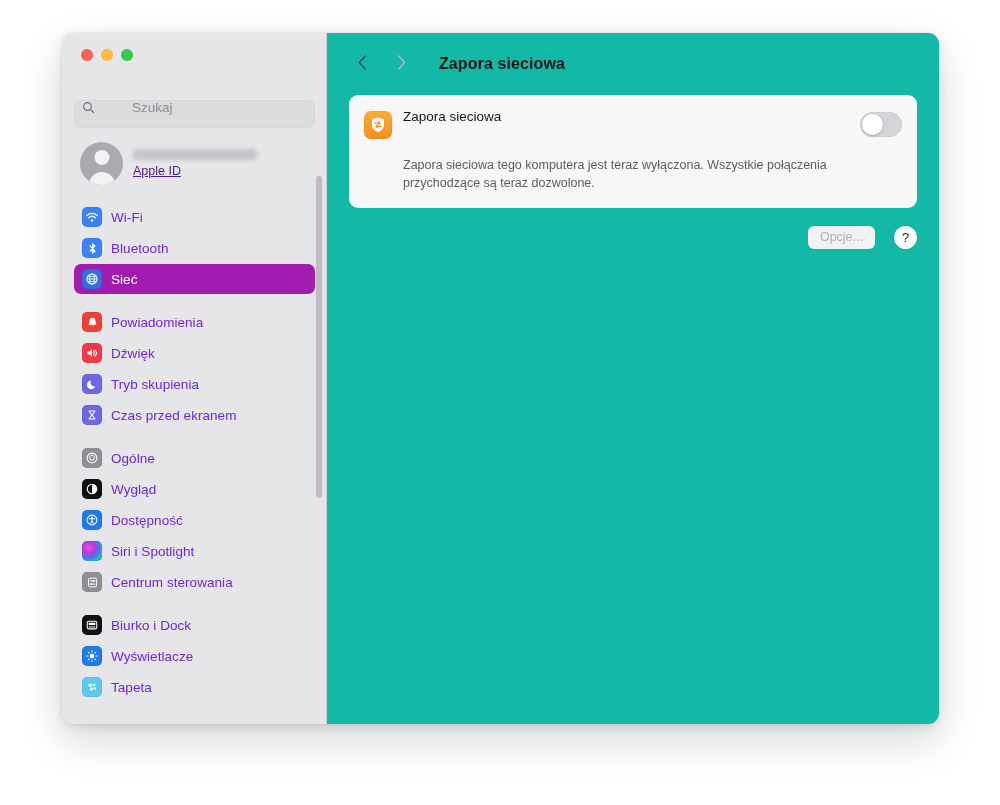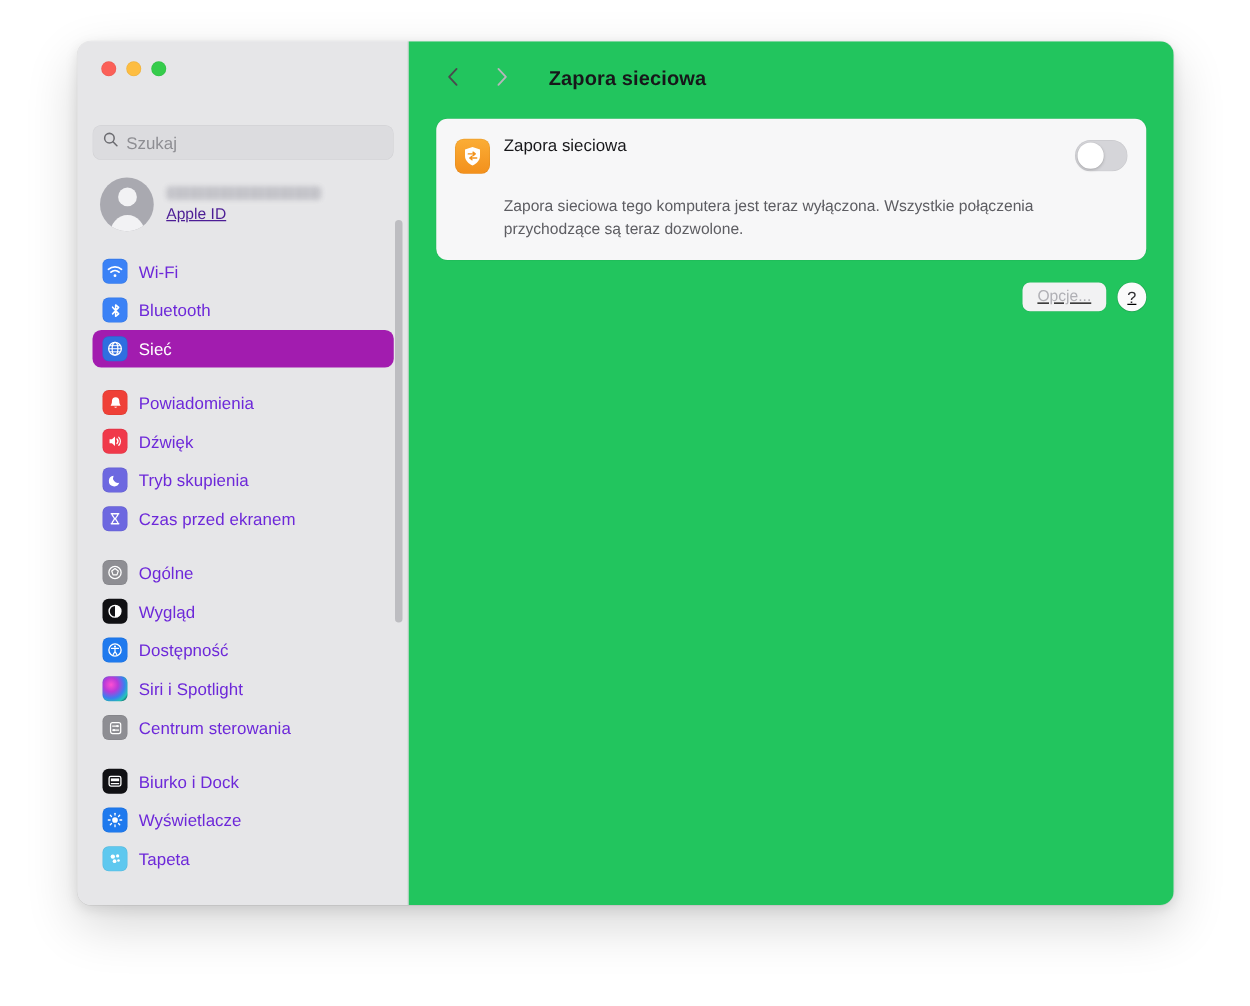--- a/index.html
+++ b/index.html
@@ -39,23 +39,24 @@
   .light { width: 12px; height: 12px; border-radius: 50%; }
   .light.red    { background: #fb6058; box-shadow: inset 0 0 0 0.5px rgba(0,0,0,0.06); }
   .light.yellow { background: #fdbd41; box-shadow: inset 0 0 0 0.5px rgba(0,0,0,0.06); }
   .light.green  { background: #35cc4b; box-shadow: inset 0 0 0 0.5px rgba(0,0,0,0.06); }
 
   .searchwrap {
     position: absolute; left: 12px; top: 67px;
     width: 241px; height: 28px;
     background: #dcdcdf;
     border-radius: 7px;
-    display: flex; align-items: center;
+    display: flex; align-items: flex-start;
     padding: 0 8px;
     box-shadow: inset 0 0 0 0.5px rgba(0,0,0,0.045);
+    gap: 31px;
   }
   .searchwrap svg { flex: 0 0 auto; margin-right: 6px; }
   .searchwrap input {
     border: none; outline: none; background: transparent;
     font-family: "Liberation Sans", sans-serif;
     font-size: 13.5px; color: #3c3c40; width: 100%;
   }
   .searchwrap input::placeholder { color: #8e8e93; }
 
   .sbscroll {
@@ -123,21 +124,21 @@
     position: absolute; right: 4px; top: 143px;
     width: 6px; height: 322px;
     background: #b8b8bd;
     border-radius: 3px;
     opacity: 0.9;
   }
 
   
   .content {
     flex: 1 1 auto; height: 100%;
-    background: #22c55e;
+    background: #14b8a6;
     position: relative;
     overflow: hidden;
   }
   .navbar {
     display: flex; align-items: center;
     height: 62px; padding: 0 22px;
   }
   .chev {
     width: 26px; height: 26px;
     display: flex; align-items: center; justify-content: center;
@@ -181,23 +182,22 @@
   }
   .toggle .knob {
     position: absolute; left: 2px; top: 2px;
     width: 21px; height: 21px; border-radius: 50%;
     background: #ffffff;
     box-shadow: 0 1px 2.5px rgba(0,0,0,0.2), 0 0 0 0.5px rgba(0,0,0,0.045);
   }
 
   .btnrow {
     display: flex; align-items: center; justify-content: flex-end;
-    gap: 9px;
+    gap: 19px;
     margin: 18px 22px 0 22px;
-    text-decoration: underline;
   }
   .btn-opcje {
     height: 23px; padding: 0 12px;
     border-radius: 6px;
     background: #f2f2f3;
     color: #b0b0b5;
     font-size: 12.5px;
     display: flex; align-items: center; justify-content: center;
     box-shadow: 0 0 0 0.5px rgba(0,0,0,0.05);
     cursor: default;

